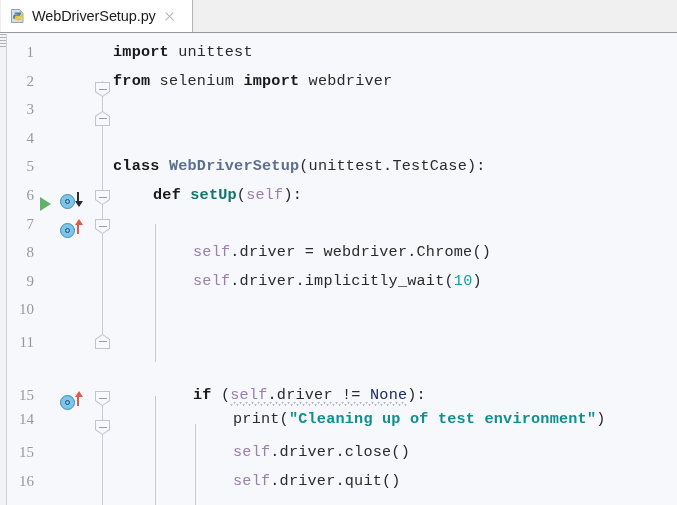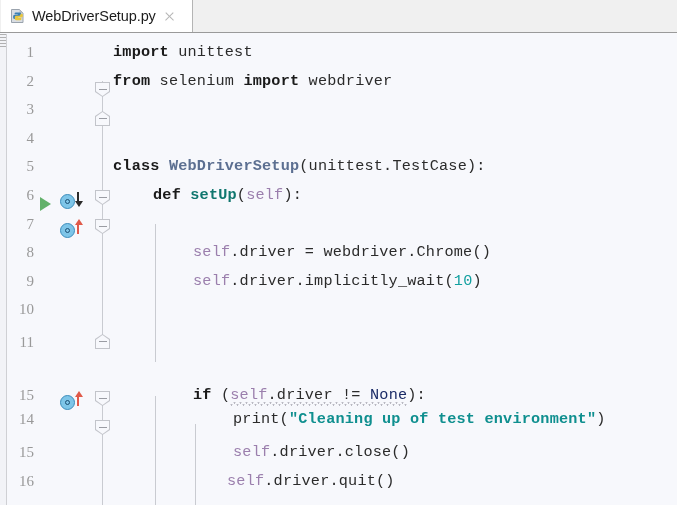--- a/index.html
+++ b/index.html
@@ -328,17 +328,17 @@
       <span class="code" style="left:233px;"><span class="plain">print(</span><span class="str">"Cleaning up of test environment"</span><span class="plain">)</span></span>
     </div>
 
     <div class="line" style="top:404.4px;">
       <span class="lineno">15</span>
       <span class="code" style="left:233px;"><span class="self">self</span><span class="plain">.driver.close()</span></span>
     </div>
 
     <div class="line" style="top:433px;">
       <span class="lineno">16</span>
-      <span class="code" style="left:227px;"><span class="self">self</span><span class="plain">.driver.quit()</span></span>
+      <span class="code" style="left:233px;"><span class="self">self</span><span class="plain">.driver.quit()</span></span>
     </div>
 
   </div>
 </div>
 
 </body></html>

